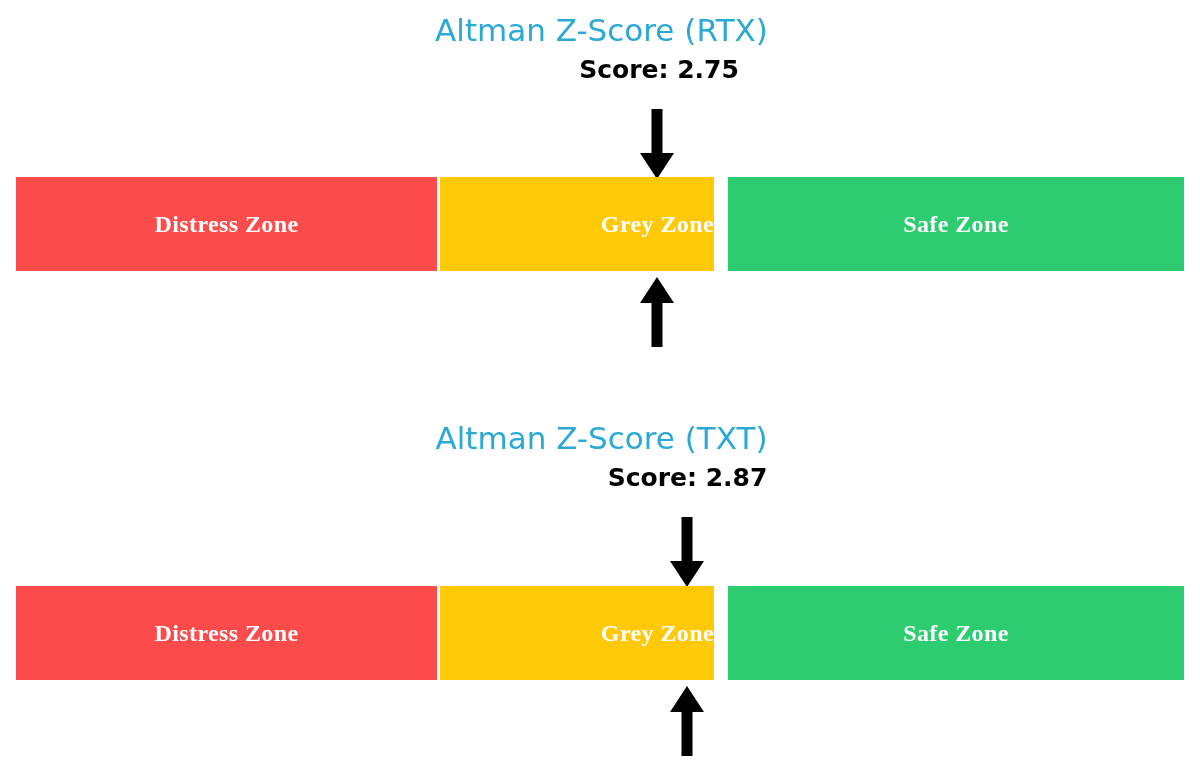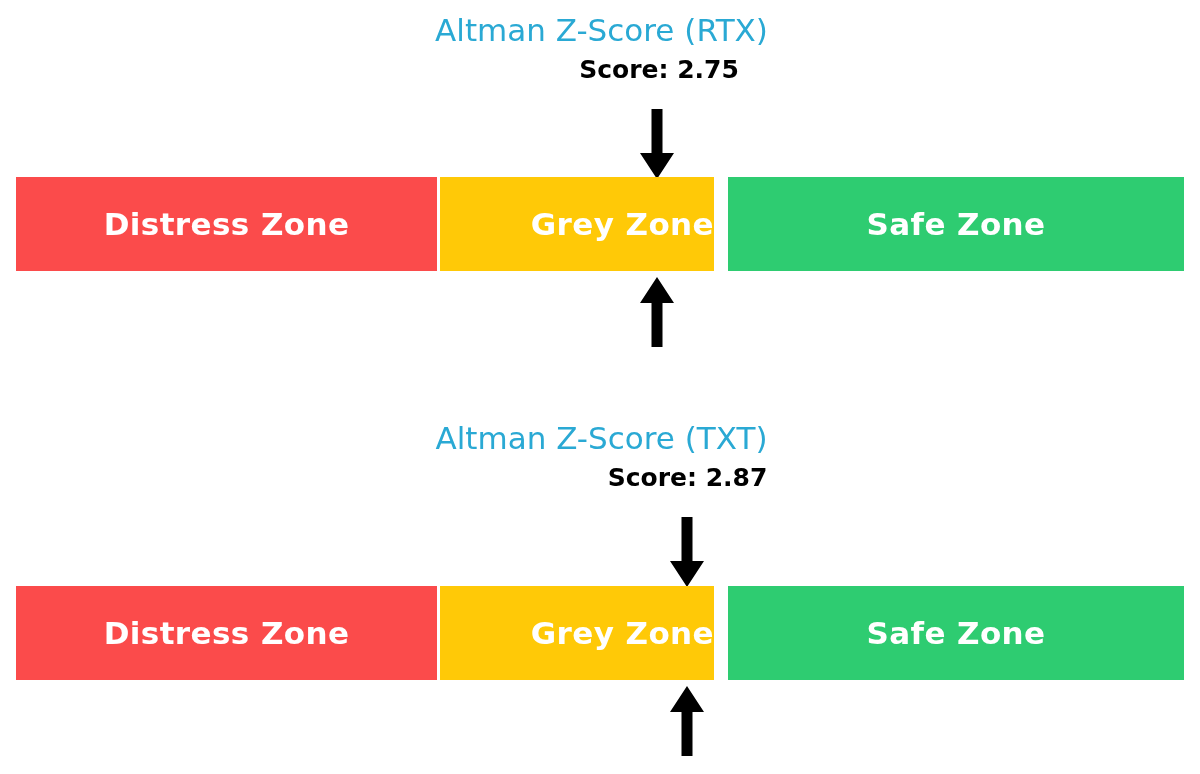--- a/index.html
+++ b/index.html
@@ -73,25 +73,26 @@
   #panel-txt .zone-bar { top: 178px; }
 
   .zone {
     display: flex;
     align-items: center;
     justify-content: center;
     box-sizing: border-box;
   }
   .zone-label {
     color: #ffffff;
-    font-size: 31px;
+    font-size: 24px;
     font-weight: 700;
     letter-spacing: 0.4px;
     white-space: nowrap;
     line-height: 1;
+    font-family: Liberation Serif, serif;
   }
   .zone-distress { background: #FB4B4B; flex: 0 0 421px; }
   .zone-grey     { background: #FFC907; flex: 0 0 274px; margin-left: 3px; justify-content: flex-end; }
   .zone-safe     { background: #2ECC71; flex: 1 1 auto;  margin-left: 14px; }
 
   
   .arrow {
     position: absolute;
     width: 40px;
     height: 70px;

